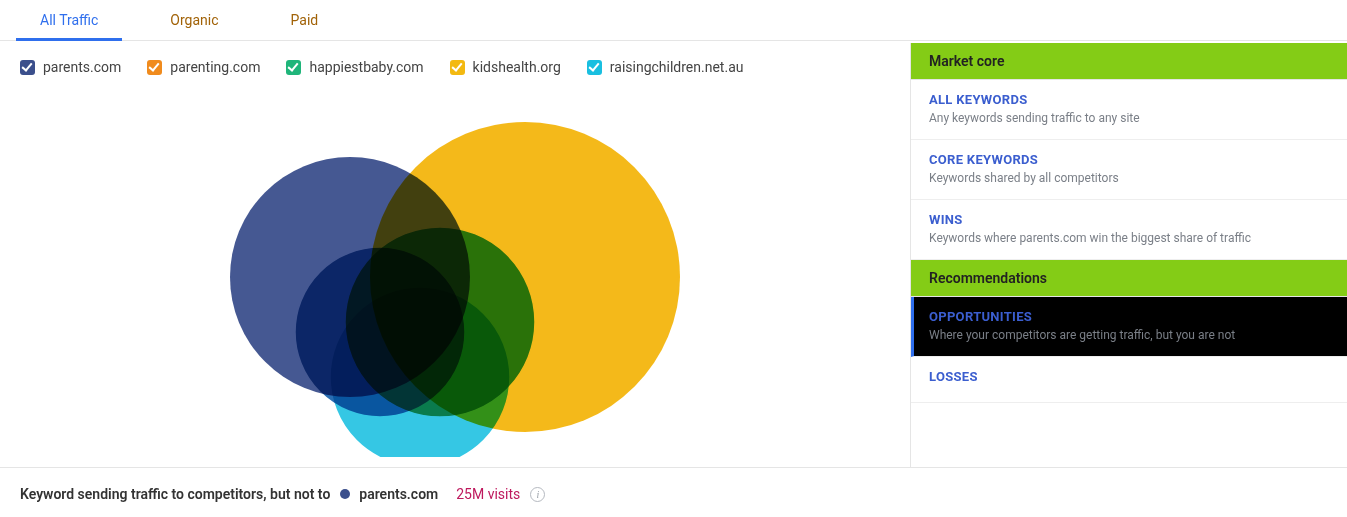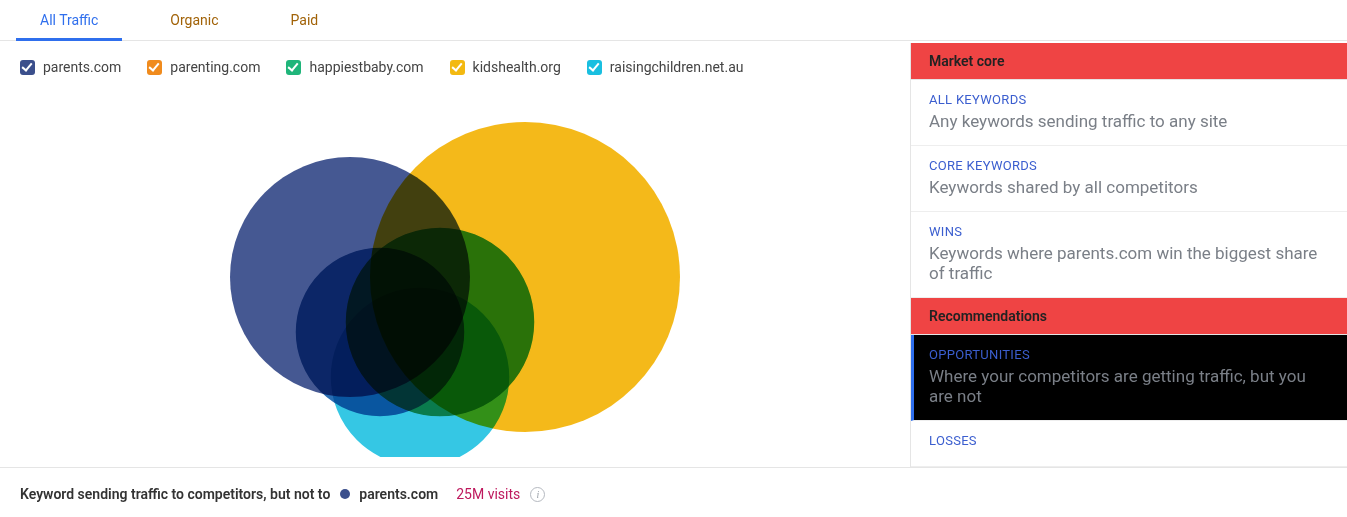--- a/index.html
+++ b/index.html
@@ -69,47 +69,47 @@
   }
   .chart-area svg { display:block; margin: 0 auto; }
 
   .right-panel {
     width: 455px;
     border-left:1px solid #e5e5e5;
     background:#fff;
     margin-top: 2px;
   }
   .section-header {
-    background:#ef4444;
+    background:#84cc16;
     padding: 10px 18px;
     font-weight:600;
     color:#222;
     border-bottom:1px solid #e5e5e5;
   }
   .card {
     padding: 12px 18px 14px 18px;
     border-bottom:1px solid #eee;
     cursor:pointer;
     position: relative;
   }
   .card.selected {
     border-left:3px solid #2f6fed;
     padding-left:15px;
     background:#000000;
   }
   .card-title {
     color:#3b5ecf;
-    font-weight:400;
+    font-weight:700;
     letter-spacing:0.3px;
     font-size:13px;
     margin-bottom:4px;
   }
   .card-desc {
     color:#7a7f87;
-    font-size:17px;
+    font-size:12px;
   }
 
   .bottom-bar {
     border-top:1px solid #e5e5e5;
     padding: 18px 20px 10px 20px;
     display:flex;
     align-items:center;
     gap:6px;
     color:#333;
   }

